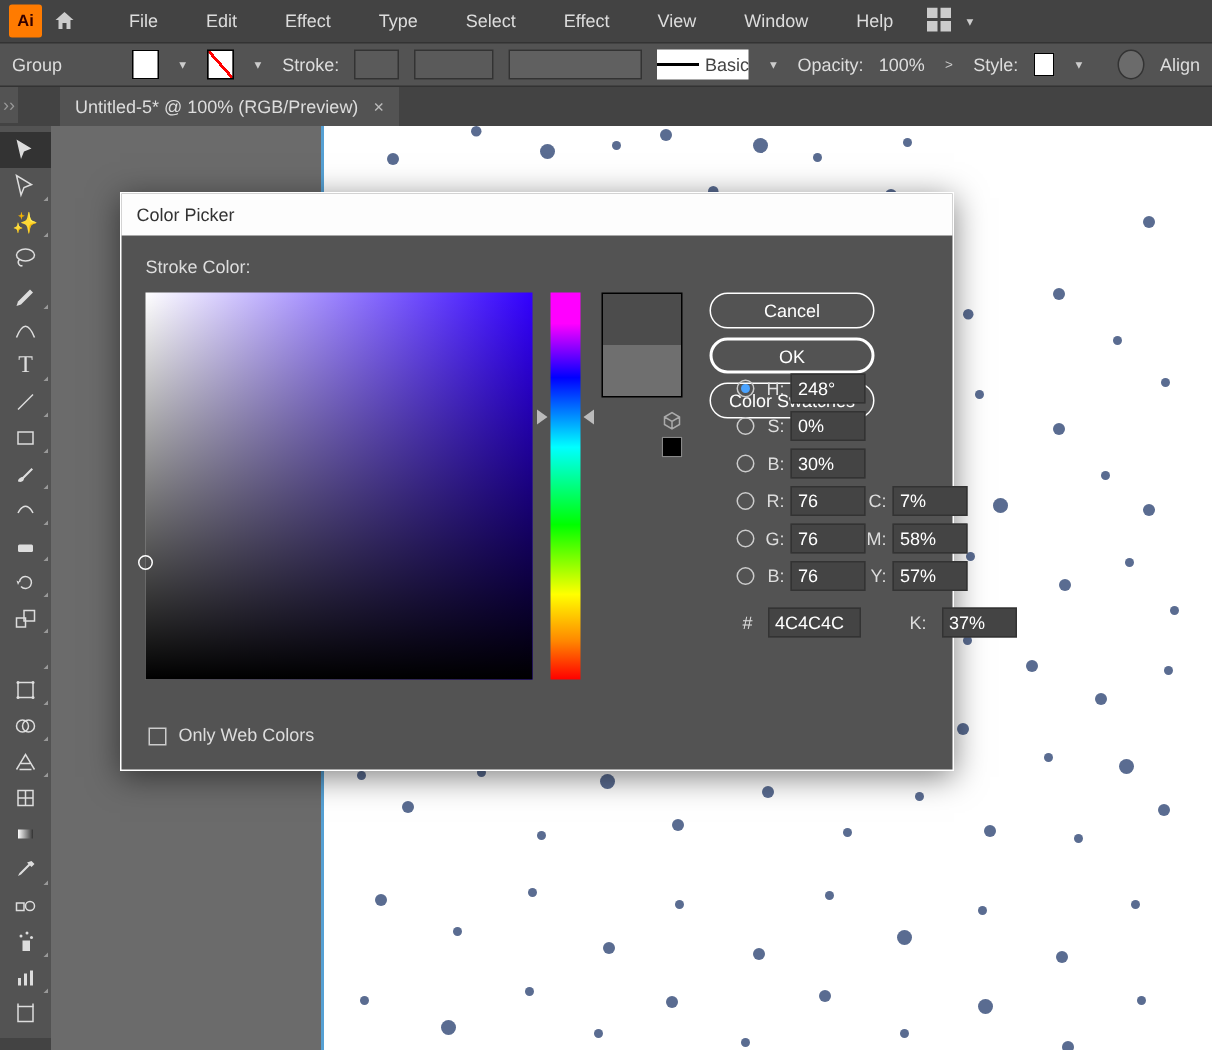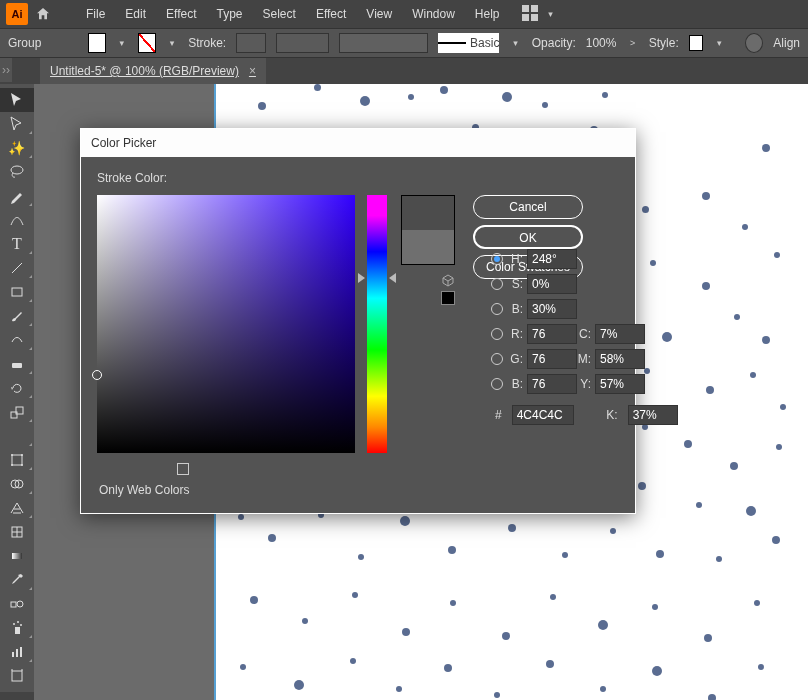--- a/index.html
+++ b/index.html
@@ -2,42 +2,42 @@
 <html><head>
 <meta charset="utf-8">
 <style>
 *{box-sizing:border-box;margin:0;padding:0;font-family:"Segoe UI",Tahoma,sans-serif;font-size:12px;user-select:none;}
 body{background:#434343;width:808px;height:700px;overflow:hidden;position:relative;color:#ddd;}
 
 
 .menubar{height:28px;background:#434343;display:flex;align-items:center;padding:0 6px;gap:4px;}
 .app-logo{width:22px;height:22px;background:#ff7b00;color:#330000;font-weight:bold;display:flex;align-items:center;justify-content:center;font-size:11px;border-radius:2px;}
 .home-icon{width:22px;height:22px;display:flex;align-items:center;justify-content:center;color:#ccc;}
-.menu{display:flex;margin-left:18px;gap:0;}
+.menu{display:flex;margin-left:18px;gap:12px;}
 .menu-item{padding:4px 10px;color:#ddd;cursor:default;}
 .ws-icon{width:18px;height:18px;margin-left:8px;}
 
 
 .controlbar{height:30px;background:#535353;display:flex;align-items:center;padding:0 8px;gap:10px;border-top:1px solid #333;border-bottom:1px solid #333;}
 .ctl-label{color:#ddd;}
 .swatch{width:20px;height:20px;border:1px solid #000;}
 .swatch.white{background:#fff;}
 .swatch.slash{background:linear-gradient(to top right,#fff 0 46%,#f00 46% 54%,#fff 54% 100%);}
 .stroke-dd{width:34px;height:20px;background:#5a5a5a;border:1px solid #333;}
 .combo{width:60px;height:20px;background:#5a5a5a;border:1px solid #333;}
 .brush-prev{width:100px;height:20px;background:#606060;border:1px solid #333;}
 .prof-box{width:70px;height:20px;background:#fff;display:flex;align-items:center;justify-content:center;color:#444;gap:4px;}
 .prof-box .line{flex:1;height:2px;background:#000;}
 .spacer{flex:1;}
 .world-icon{width:20px;height:20px;border-radius:50%;background:#6b6b6b;border:1px solid #333;}
 .dd-arrow{width:14px;height:20px;display:flex;align-items:center;justify-content:center;color:#ccc;font-size:9px;}
 
 
 .tabrow{height:26px;background:#434343;display:flex;align-items:flex-end;padding-left:40px;}
-.doc-tab{height:26px;background:#535353;display:flex;align-items:center;padding:0 10px;gap:10px;color:#ddd;text-decoration:underline;}
+.doc-tab{height:26px;background:#535353;display:flex;align-items:center;padding:0 10px;gap:10px;color:#ddd;}
 .tab-close{color:#bbb;}
 
 
 .toolbox{position:absolute;left:0;top:84px;width:34px;background:#535353;display:flex;flex-direction:column;padding:4px 0;gap:0;}
 .tool{width:34px;height:24px;display:flex;align-items:center;justify-content:center;color:#ddd;font-size:14px;position:relative;}
 .tool.active{background:#333;}
 .tool svg{width:16px;height:16px;}
 .tool .tri{position:absolute;right:2px;bottom:2px;width:0;height:0;border-left:3px solid transparent;border-bottom:3px solid #999;}
 
 
@@ -67,21 +67,21 @@
 .pk-btn.primary{border-width:2px;font-weight:500;}
 
 .fields-area{position:absolute;left:410px;top:120px;display:grid;grid-template-columns:16px 20px 50px 18px 50px;row-gap:5px;align-items:center;}
 .radio{width:12px;height:12px;border-radius:50%;border:1px solid #ccc;display:flex;align-items:center;justify-content:center;}
 .radio.on::after{content:"";width:6px;height:6px;border-radius:50%;background:#4aa3ff;}
 .fl{color:#ddd;text-align:right;padding-right:4px;}
 .fv{height:20px;background:#444;border:1px solid #333;color:#fff;padding:0 4px;display:flex;align-items:center;}
 .hex-row{position:absolute;left:414px;top:276px;display:flex;align-items:center;gap:6px;}
 .hex-row .fv{width:62px;}
 
-.webchk{position:absolute;left:18px;bottom:16px;display:flex;align-items:flex-end;gap:8px;color:#ddd;flex-direction:column;}
+.webchk{position:absolute;left:18px;bottom:16px;display:flex;align-items:flex-end;gap:8px;color:#ddd;}
 .chkbox{width:12px;height:12px;border:1px solid #ccc;}
 
 
 .expand-handle{position:absolute;left:0;top:58px;width:12px;height:24px;display:flex;align-items:center;justify-content:center;color:#999;background:#535353;}
 </style>
 </head>
 <body>
 
 <div class="menubar">
   <div class="app-logo">Ai</div>

